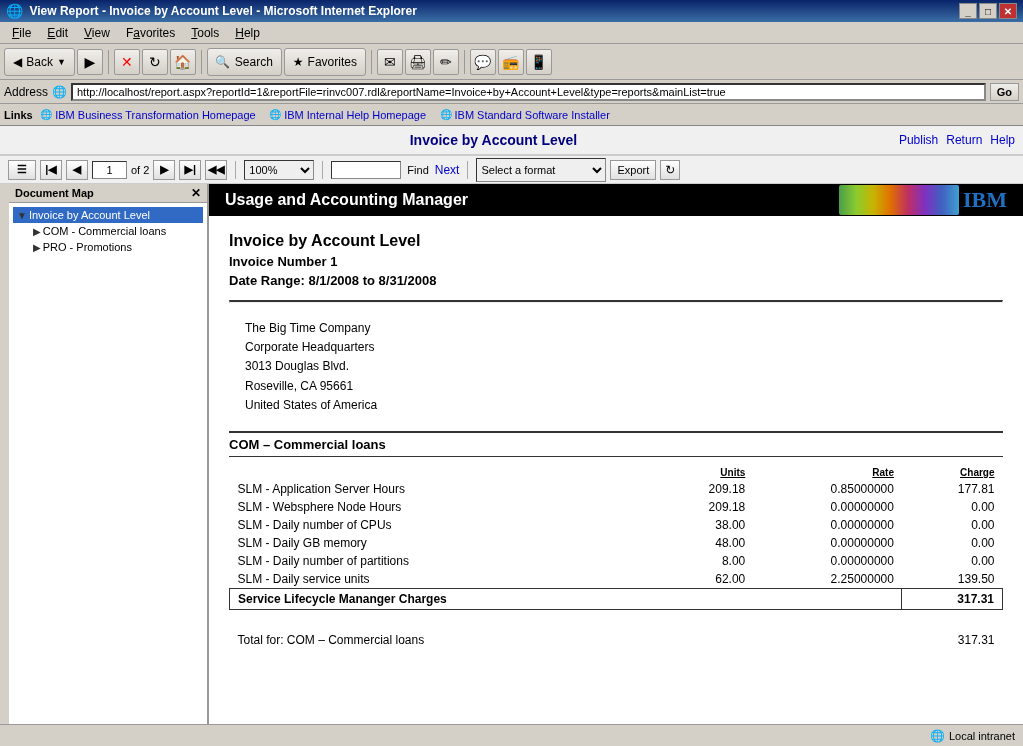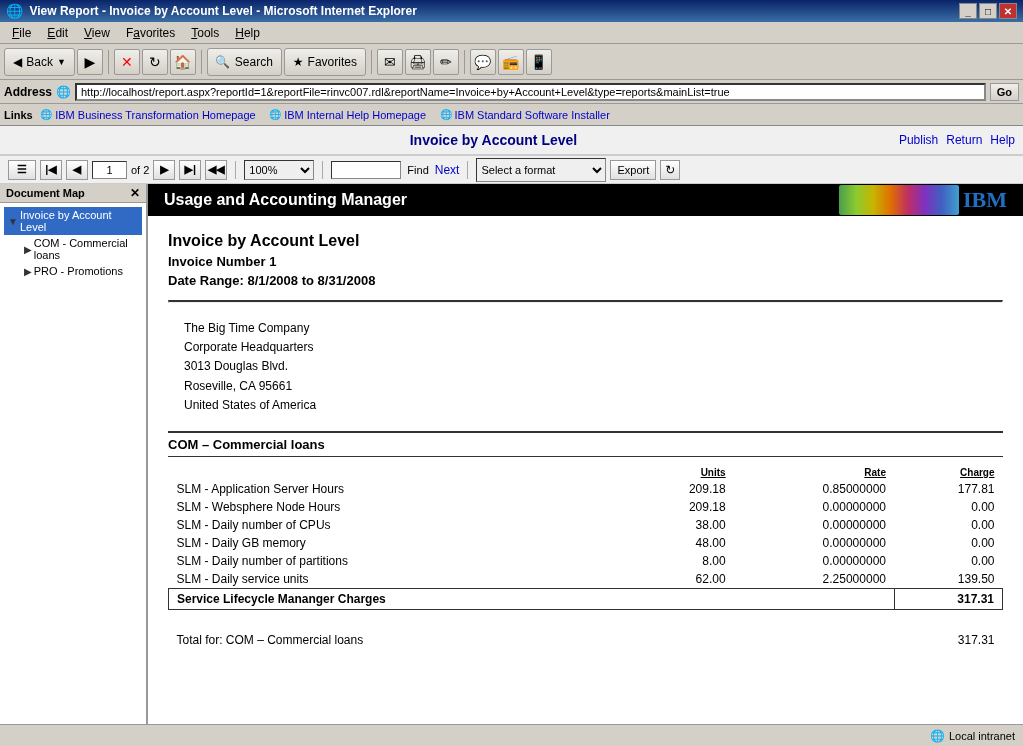--- a/index.html
+++ b/index.html
@@ -80,21 +80,21 @@
     .address-bar {
       background: #d4d0c8;
       height: 24px;
       display: flex;
       align-items: center;
       padding: 2px 4px;
       border-bottom: 1px solid #999;
       gap: 4px;
       font-size: 12px;
     }
-    .address-label { font-weight: bold; }
+    .address-label { font-weight: normal; }
     .address-input {
       flex: 1;
       height: 18px;
       border: 2px inset #888;
       background: white;
       padding: 0 4px;
       font-size: 11px;
     }
     .go-btn {
       height: 18px;
@@ -209,25 +209,26 @@
     }
 
     
     .main-area {
       display: flex;
       height: calc(746px - 22px - 22px - 36px - 24px - 22px - 30px - 28px - 22px);
     }
 
     
     .doc-map {
-      width: 148px;
+      width: 200px;
       background: white;
       border-right: 2px solid #999;
       overflow-y: auto;
       flex-shrink: 0;
+      margin-left: 9px;
     }
     .doc-map-header {
       background: #d4d0c8;
       padding: 2px 6px;
       font-size: 11px;
       font-weight: bold;
       display: flex;
       justify-content: space-between;
       align-items: center;
       border-bottom: 1px solid #999;

